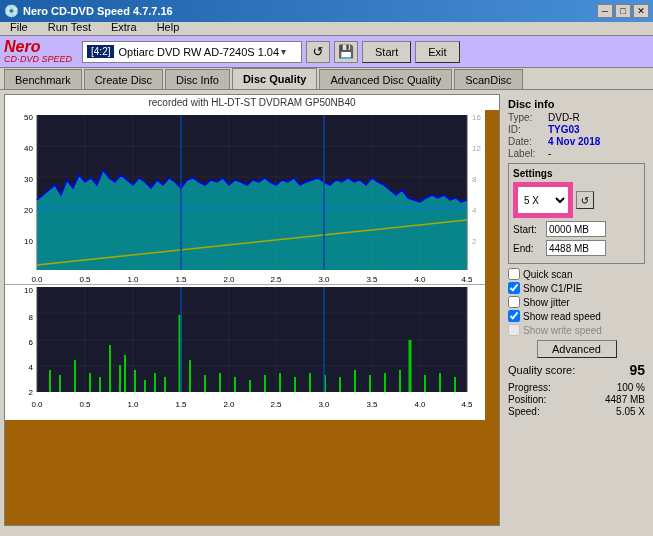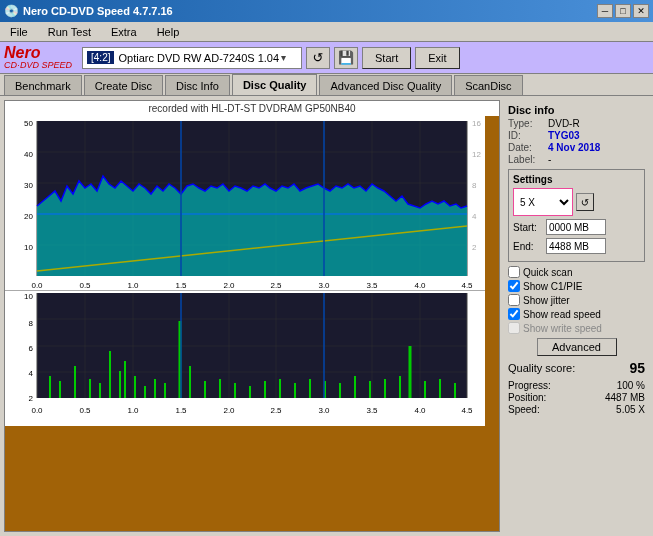--- a/index.html
+++ b/index.html
@@ -25,23 +25,23 @@
       width: 16px; height: 14px;
       font-size: 9px;
       cursor: pointer;
       display: flex; align-items: center; justify-content: center;
       color: #000;
     }
 
     
     .menu-bar {
       background: #d4d0c8;
-      height: 20px;
+      height: 14px;
       display: flex;
-      align-items: center;
+      align-items: flex-end;
       padding: 0 4px;
       border-bottom: 1px solid #808080;
       font-size: 11px;
       gap: 8px;
     }
     .menu-item { padding: 2px 6px; cursor: pointer; }
 
     
     .toolbar {
       background: #c4b5fd;
@@ -167,23 +167,23 @@
 
     .settings-box {
       border: 1px solid #808080;
       padding: 4px;
       margin-top: 4px;
       background: #d4d0c8;
     }
     .settings-title { font-weight: bold; margin-bottom: 3px; }
     .settings-row { display: flex; align-items: center; margin-bottom: 3px; gap: 3px; }
     .settings-select {
-      border: 1px solid #ec4899;
+      border: 5px solid #ec4899;
       background: white;
-      height: 28px;
+      height: 36px;
       font-size: 10px;
       padding: 0 2px;
       width: 60px;
     }
     .settings-input {
       border: 1px solid #808080;
       background: white;
       height: 16px;
       font-size: 10px;
       width: 60px;

